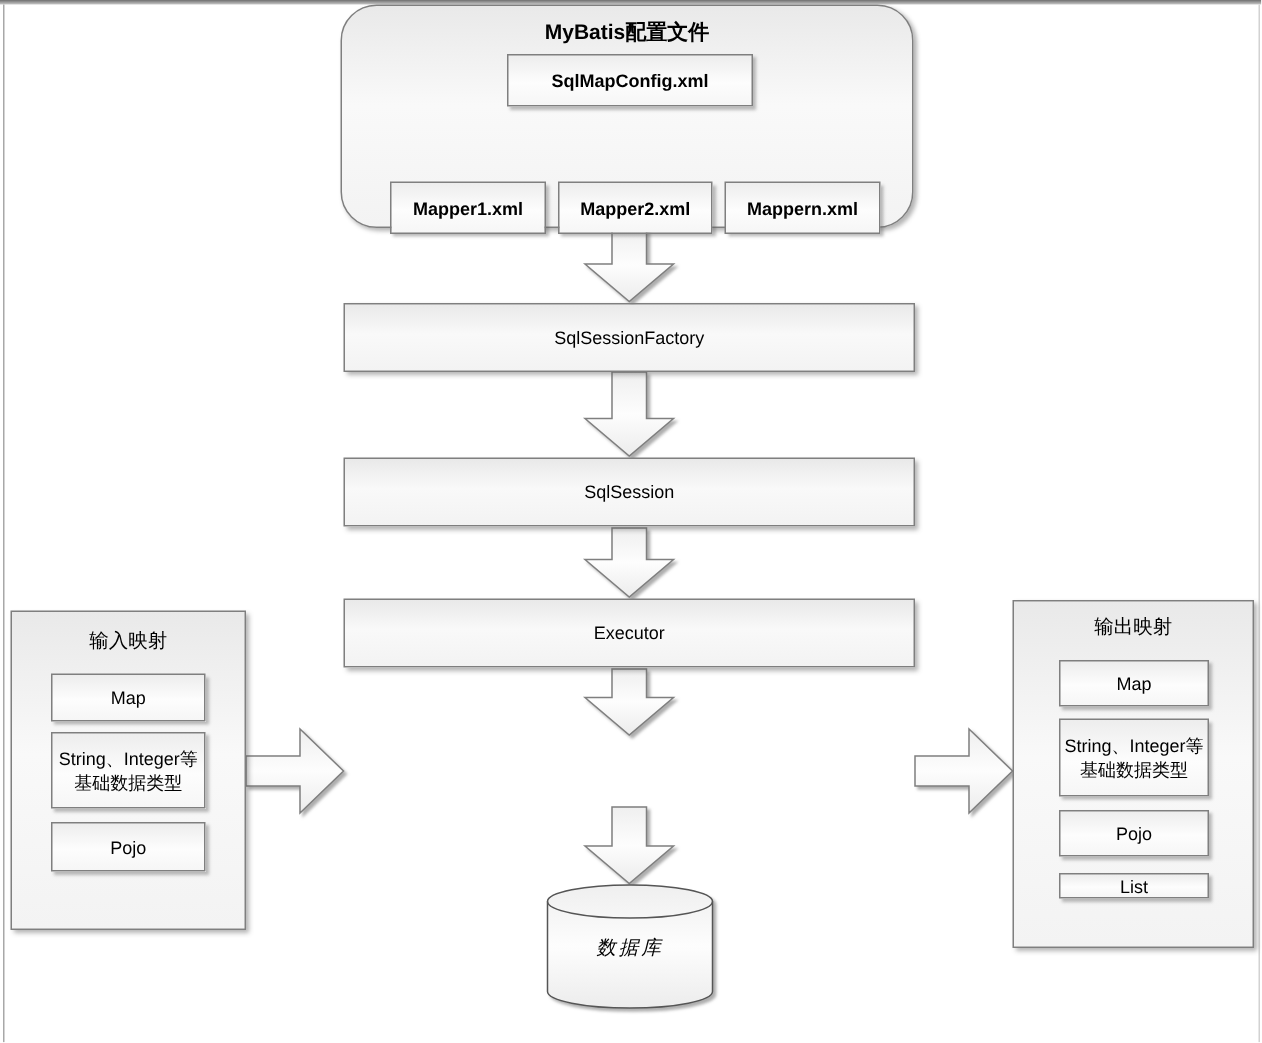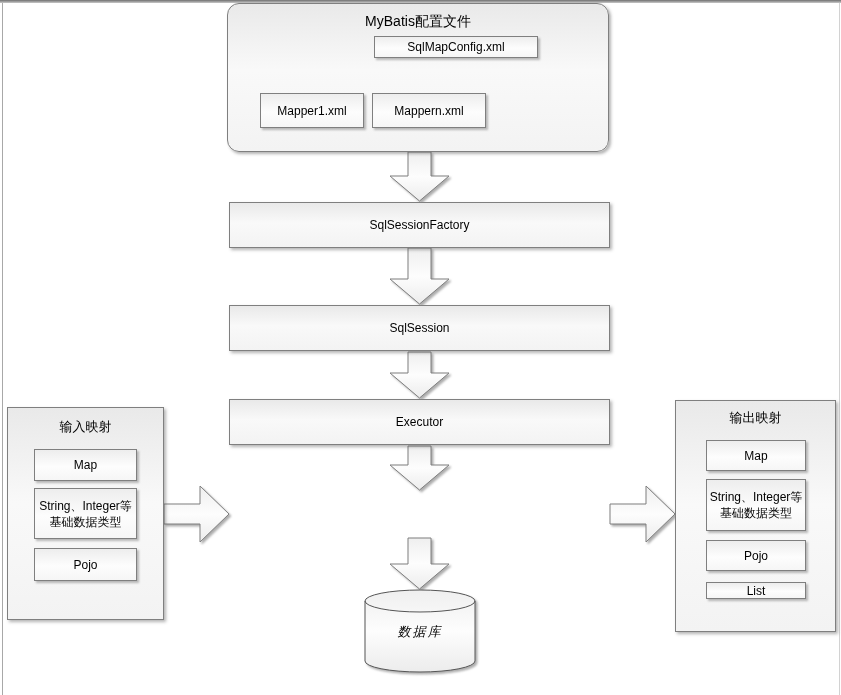--- a/index.html
+++ b/index.html
@@ -15,25 +15,25 @@
   
   .shape{position:absolute;border:1px solid #7f7f7f;box-sizing:border-box;
          background:linear-gradient(180deg,#e9e9e9 0%,#f9f9f9 45%,#f3f3f3 100%);
          box-shadow:2px 2px 3px rgba(90,90,90,0.45);}
   .inner{position:absolute;border:1px solid #7f7f7f;box-sizing:border-box;
          background:linear-gradient(180deg,#ededed 0%,#fdfdfd 55%,#f6f6f6 100%);
          box-shadow:2px 2px 2px rgba(90,90,90,0.4);
          display:flex;align-items:center;justify-content:center;
          font-size:12px;text-align:center;line-height:16px;}
 
-  .config{left:227px;top:3px;width:382px;height:149px;border-radius:12px;}
+  .config{left:227px;top:3px;width:382px;height:149px;border-radius:24px;font-weight:bold;}
   .config-title{position:absolute;left:0;top:9px;width:100%;text-align:center;font-size:14px;}
-  .sqlmap{left:110px;top:32px;width:164px;height:22px;margin-left:36px;}
+  .sqlmap{left:110px;top:32px;width:164px;height:35px;}
   .mappers{position:absolute;left:32px;top:89px;display:flex;gap:8px;}
-  .mapper{position:relative;height:35px;}
+  .mapper{position:relative;height:35px;margin-top:28px;}
 
   .flow{left:229px;width:381px;height:46px;
         display:flex;align-items:center;justify-content:center;font-size:12px;}
 
   .panel-title{position:absolute;left:0;width:100%;text-align:center;font-size:13px;
                font-family:"Liberation Serif",serif;}
 
   .arrow-layer{position:absolute;left:0;top:0;}
 
   .db-label{position:absolute;left:365px;top:603px;width:110px;height:58px;
@@ -75,21 +75,22 @@
       <path d="M365 601 A55 11 0 0 1 475 601 L475 661 A55 11 0 0 1 365 661 Z" fill="url(#gv)" stroke="#555555" stroke-width="1"></path>
       <path d="M475 601 A55 11 0 0 1 365 601" fill="none" stroke="#555555" stroke-width="1"></path>
     </g>
   </svg>
 
   <div class="shape config">
     <div class="config-title">MyBatis配置文件</div>
     <div class="inner sqlmap">SqlMapConfig.xml</div>
     <div class="mappers">
       <div class="inner mapper" style="width:104px">Mapper1.xml</div>
-      <div class="inner mapper" style="width:114px">Mappern.xml</div>
+      <div class="inner mapper" style="width:103px">Mapper2.xml</div>
+      <div class="inner mapper" style="width:104px">Mappern.xml</div>
     </div>
   </div>
 
   <div class="shape flow" style="top:202px">SqlSessionFactory</div>
   <div class="shape flow" style="top:399px">Executor</div>
   <div class="shape flow" style="top:305px">SqlSession</div>
 
   <div class="shape" style="left:7px;top:407px;width:157px;height:213px">
     <div class="panel-title" style="top:10px">输入映射</div>
     <div class="inner" style="left:26px;top:41px;width:103px;height:32px">Map</div>

